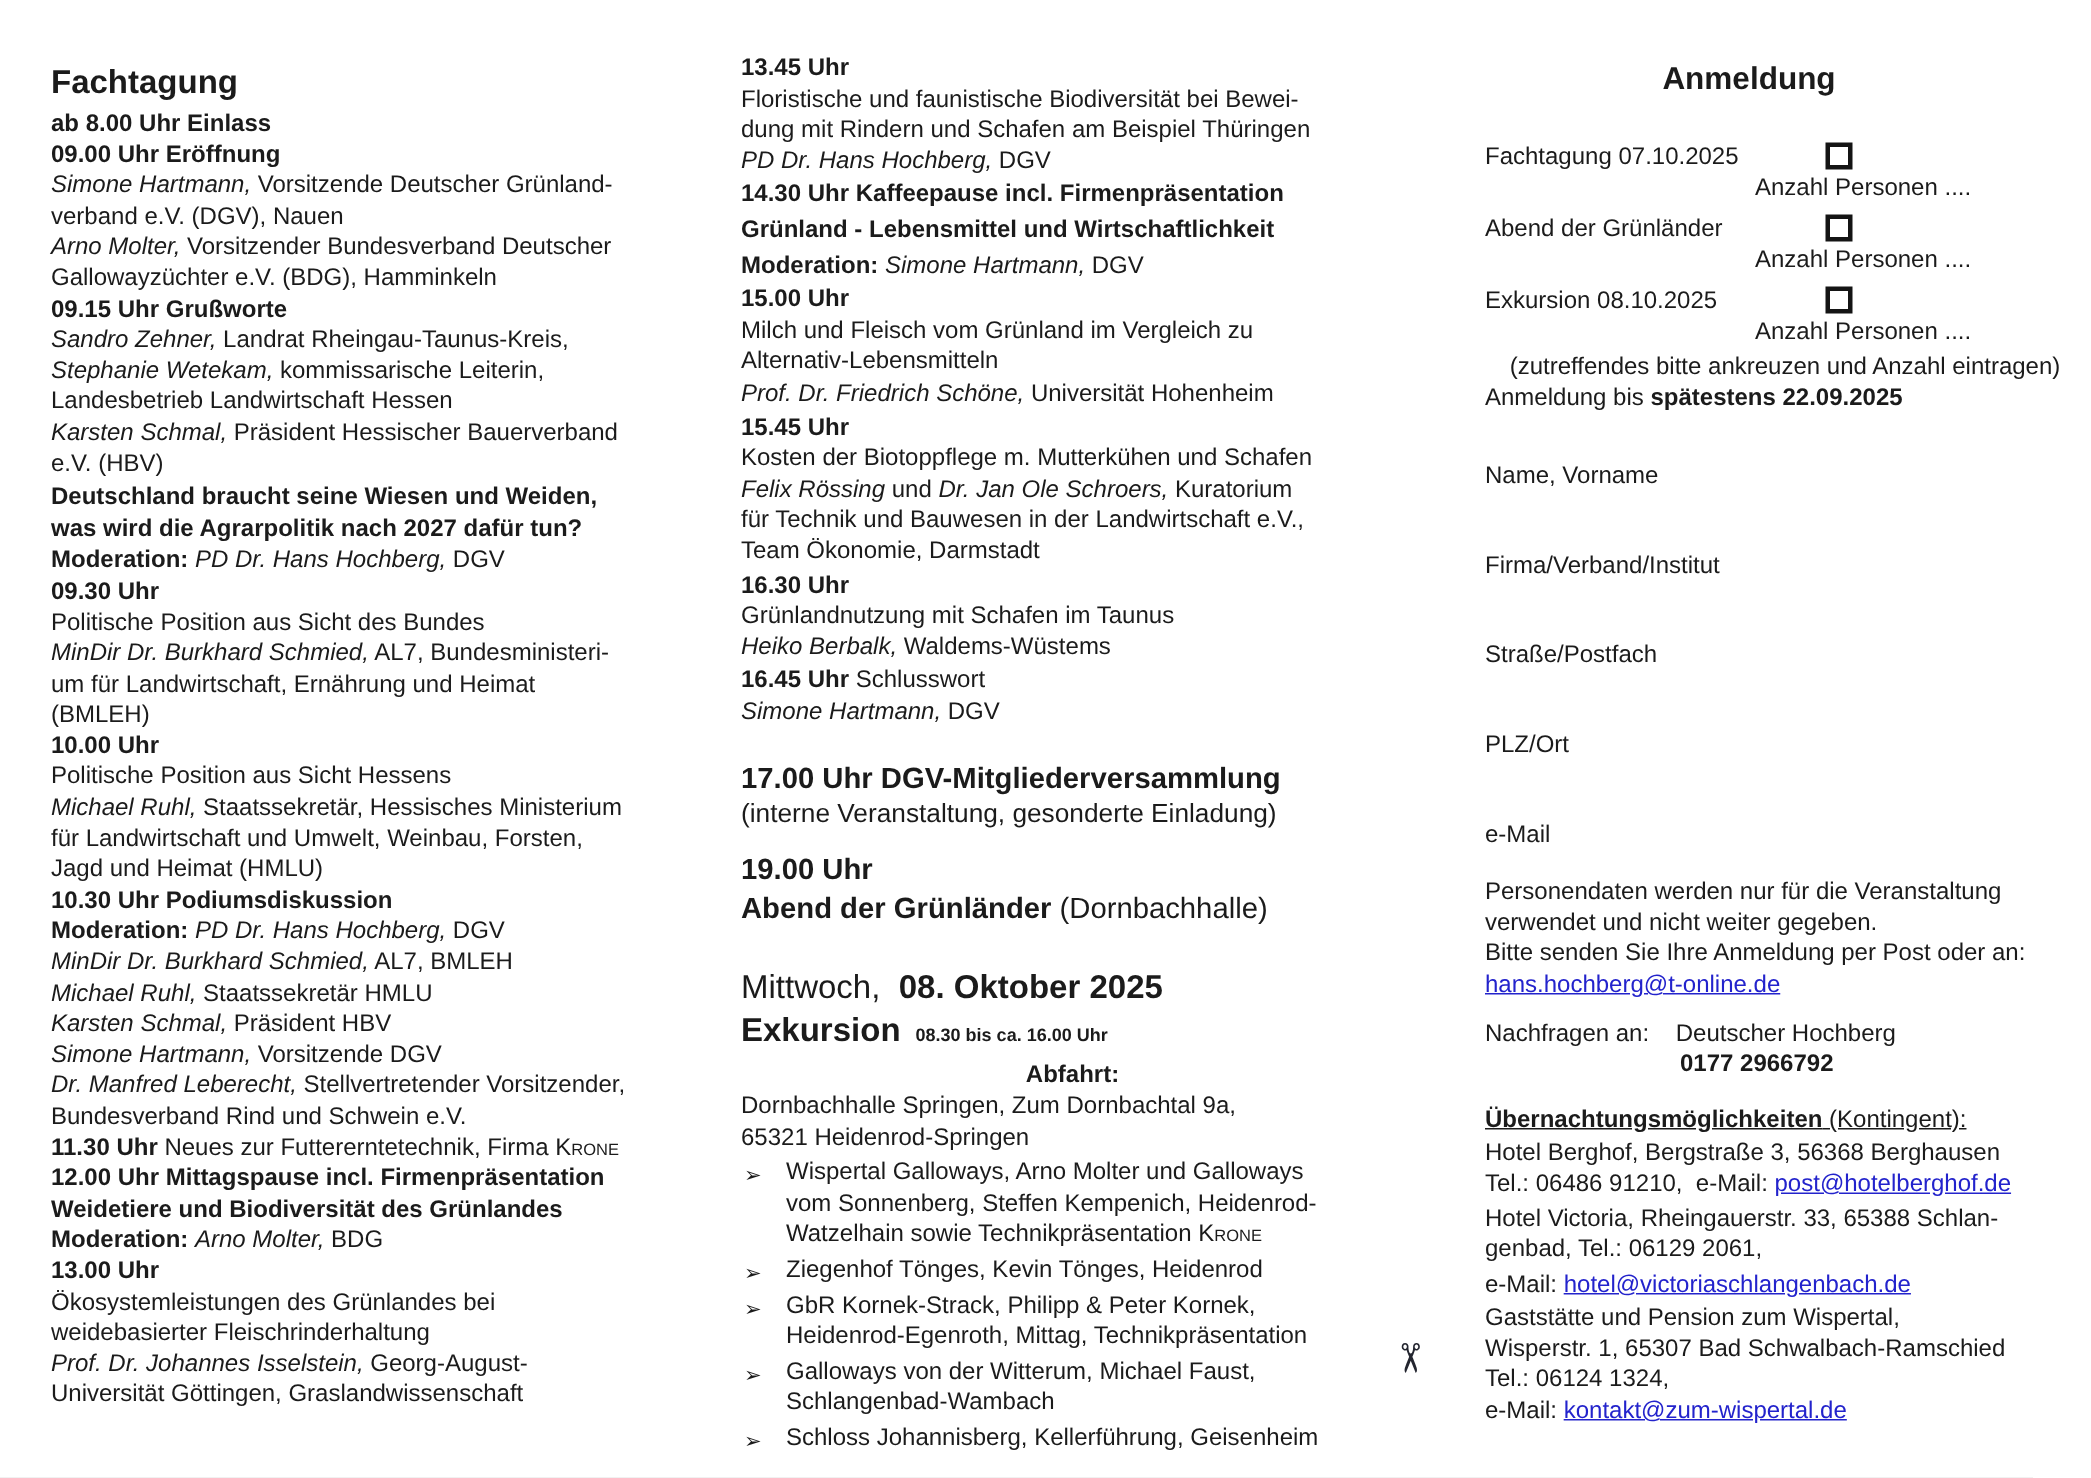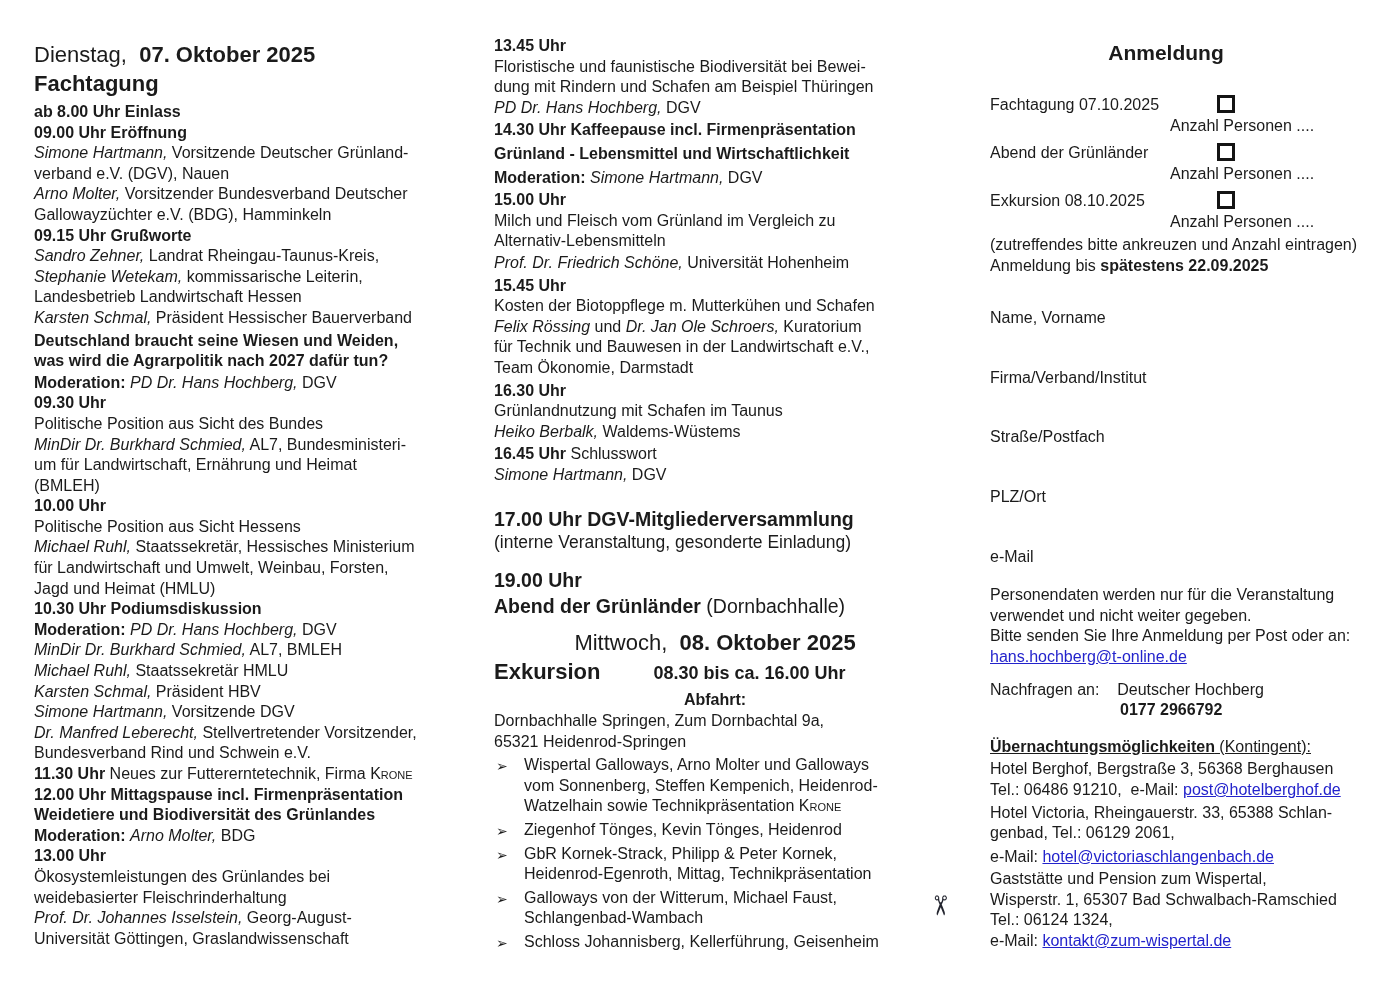--- a/index.html
+++ b/index.html
@@ -22,33 +22,33 @@
   .cb{position:absolute;top:1px;width:12px;height:12px;border:3px solid #141414;background:#fff}
   .bullet-marker{position:absolute;left:2px;top:1px;font-size:14px}
   .scissors{position:absolute;left:928px;top:892px;font-size:27px;color:#23252f;
             transform:rotate(90deg);line-height:27px}
 </style>
 </head>
 <body>
 
 <div class="page">
   <div class="col" id="col-day1" style="left:34px;top:40px;width:456px">
-      <div class="line h1"><span>Dienstag,  </span><span class="b">07. Oktober 2025</span></div>
       <div class="line h1"><span class="b">Fachtagung</span></div>
       <div class="line" style="margin-top: 4px;"><span class="b">ab 8.00 Uhr Einlass</span></div>
       <div class="line"><span class="b">09.00 Uhr Eröffnung</span></div>
       <div class="line"><span class="i">Simone Hartmann,</span><span> Vorsitzende Deutscher Grünland-</span></div>
       <div class="line"><span>verband e.V. (DGV), Nauen</span></div>
       <div class="line"><span class="i">Arno Molter,</span><span> Vorsitzender Bundesverband Deutscher</span></div>
       <div class="line"><span>Gallowayzüchter e.V. (BDG), Hamminkeln</span></div>
       <div class="line"><span class="b">09.15 Uhr Grußworte</span></div>
       <div class="line"><span class="i">Sandro Zehner,</span><span> Landrat Rheingau-Taunus-Kreis,</span></div>
       <div class="line"><span class="i">Stephanie Wetekam,</span><span> kommissarische Leiterin,</span></div>
       <div class="line"><span>Landesbetrieb Landwirtschaft Hessen</span></div>
       <div class="line"><span class="i">Karsten Schmal,</span><span> Präsident Hessischer Bauerverband</span></div>
+      <div class="line"><span>e.V. (HBV)</span></div>
       <div class="line" style="margin-top: 2px;"><span class="b">Deutschland braucht seine Wiesen und Weiden,</span></div>
       <div class="line"><span class="b">was wird die Agrarpolitik nach 2027 dafür tun?</span></div>
       <div class="line" style="margin-top: 1px;"><span class="b">Moderation: </span><span class="i">PD Dr. Hans Hochberg,</span><span> DGV</span></div>
       <div class="line"><span class="b">09.30 Uhr</span></div>
       <div class="line"><span>Politische Position aus Sicht des Bundes</span></div>
       <div class="line"><span class="i">MinDir Dr. Burkhard Schmied,</span><span> AL7, Bundesministeri-</span></div>
       <div class="line"><span>um für Landwirtschaft, Ernährung und Heimat</span></div>
       <div class="line"><span>(BMLEH)</span></div>
       <div class="line"><span class="b">10.00 Uhr</span></div>
       <div class="line"><span>Politische Position aus Sicht Hessens</span></div>
@@ -92,22 +92,22 @@
       <div class="line"><span>Team Ökonomie, Darmstadt</span></div>
       <div class="line" style="margin-top: 2px;"><span class="b">16.30 Uhr</span></div>
       <div class="line"><span>Grünlandnutzung mit Schafen im Taunus</span></div>
       <div class="line"><span class="i">Heiko Berbalk,</span><span> Waldems-Wüstems</span></div>
       <div class="line" style="margin-top: 2px;"><span class="b">16.45 Uhr</span><span> Schlusswort</span></div>
       <div class="line"><span class="i">Simone Hartmann,</span><span> DGV</span></div>
       <div class="line hx" style="margin-top: 22px;"><span class="b">17.00 Uhr DGV-Mitgliederversammlung</span></div>
       <div class="line hxs"><span>(interne Veranstaltung, gesonderte Einladung)</span></div>
       <div class="line hb" style="margin-top: 14px;"><span class="b">19.00 Uhr</span></div>
       <div class="line hb"><span class="b">Abend der Grünländer</span><span> (Dornbachhalle)</span></div>
-      <div class="line h1" style="margin-top: 9px; text-align: center;"><span>Mittwoch,  </span><span class="b">08. Oktober 2025</span></div>
-      <div class="line h1"><span class="b">Exkursion</span><span class="b" style="font-size: 18px; margin-left: 38px;">   08.30 bis ca. 16.00 Uhr</span></div>
+      <div class="line h1" style="margin-top: 24px;"><span>Mittwoch,  </span><span class="b">08. Oktober 2025</span></div>
+      <div class="line h1"><span class="b">Exkursion</span><span class="b" style="font-size: 12px;">   08.30 bis ca. 16.00 Uhr</span></div>
       <div class="line" style="margin-top: 2px; text-align: center;"><span class="b">Abfahrt:</span></div>
       <div class="line"><span>Dornbachhalle Springen, Zum Dornbachtal 9a,</span></div>
       <div class="line"><span>65321 Heidenrod-Springen</span></div>
       <div class="line bl" style="margin-top: 3px;"><span>Wispertal Galloways, Arno Molter und Galloways</span><span class="bullet-marker">➢</span></div>
       <div class="line bl"><span>vom Sonnenberg, Steffen Kempenich, Heidenrod-</span></div>
       <div class="line bl"><span>Watzelhain sowie Technikpräsentation </span><span class="sc">Krone</span></div>
       <div class="line bl" style="margin-top: 3px;"><span>Ziegenhof Tönges, Kevin Tönges, Heidenrod</span><span class="bullet-marker">➢</span></div>
       <div class="line bl" style="margin-top: 3px;"><span>GbR Kornek-Strack, Philipp &amp; Peter Kornek,</span><span class="bullet-marker">➢</span></div>
       <div class="line bl"><span>Heidenrod-Egenroth, Mittag, Technikpräsentation</span></div>
       <div class="line bl" style="margin-top: 3px;"><span>Galloways von der Witterum, Michael Faust,</span><span class="bullet-marker">➢</span></div>
@@ -115,21 +115,21 @@
       <div class="line bl" style="margin-top: 3px;"><span>Schloss Johannisberg, Kellerführung, Geisenheim</span><span class="bullet-marker">➢</span></div>
     </div>
   <div class="col" id="col-registration" style="left:990px;top:40px;width:400px">
       <div class="line title"><span class="b">Anmeldung</span></div>
       <div class="line cr" style="margin-top: 28px;"><span>Fachtagung 07.10.2025</span><span class="cb" style="left: 227px;"></span></div>
       <div class="line cr" style="padding-left: 180px;"><span>Anzahl Personen ....</span></div>
       <div class="line cr" style="margin-top: 6px;"><span>Abend der Grünländer</span><span class="cb" style="left: 227px;"></span></div>
       <div class="line cr" style="padding-left: 180px;"><span>Anzahl Personen ....</span></div>
       <div class="line cr" style="margin-top: 6px;"><span>Exkursion 08.10.2025</span><span class="cb" style="left: 227px;"></span></div>
       <div class="line cr" style="padding-left: 180px;"><span>Anzahl Personen ....</span></div>
-      <div class="line" style="margin-top: 3px;"><span>(zutreffendes bitte ankreuzen und Anzahl eintragen)</span></div>
+      <div class="line" style="margin-top: 3px; text-align: center;"><span>(zutreffendes bitte ankreuzen und Anzahl eintragen)</span></div>
       <div class="line"><span>Anmeldung bis </span><span class="b">spätestens 22.09.2025</span></div>
       <div class="line" style="margin-top: 32px;"><span>Name, Vorname</span></div>
       <div class="line" style="margin-top: 39px;"><span>Firma/Verband/Institut</span></div>
       <div class="line" style="margin-top: 39px;"><span>Straße/Postfach</span></div>
       <div class="line" style="margin-top: 39px;"><span>PLZ/Ort</span></div>
       <div class="line" style="margin-top: 39px;"><span>e-Mail</span></div>
       <div class="line" style="margin-top: 18px;"><span>Personendaten werden nur für die Veranstaltung</span></div>
       <div class="line"><span>verwendet und nicht weiter gegeben.</span></div>
       <div class="line"><span>Bitte senden Sie Ihre Anmeldung per Post oder an:</span></div>
       <div class="line"><a href="#" class="link">hans.hochberg@t-online.de</a></div>

